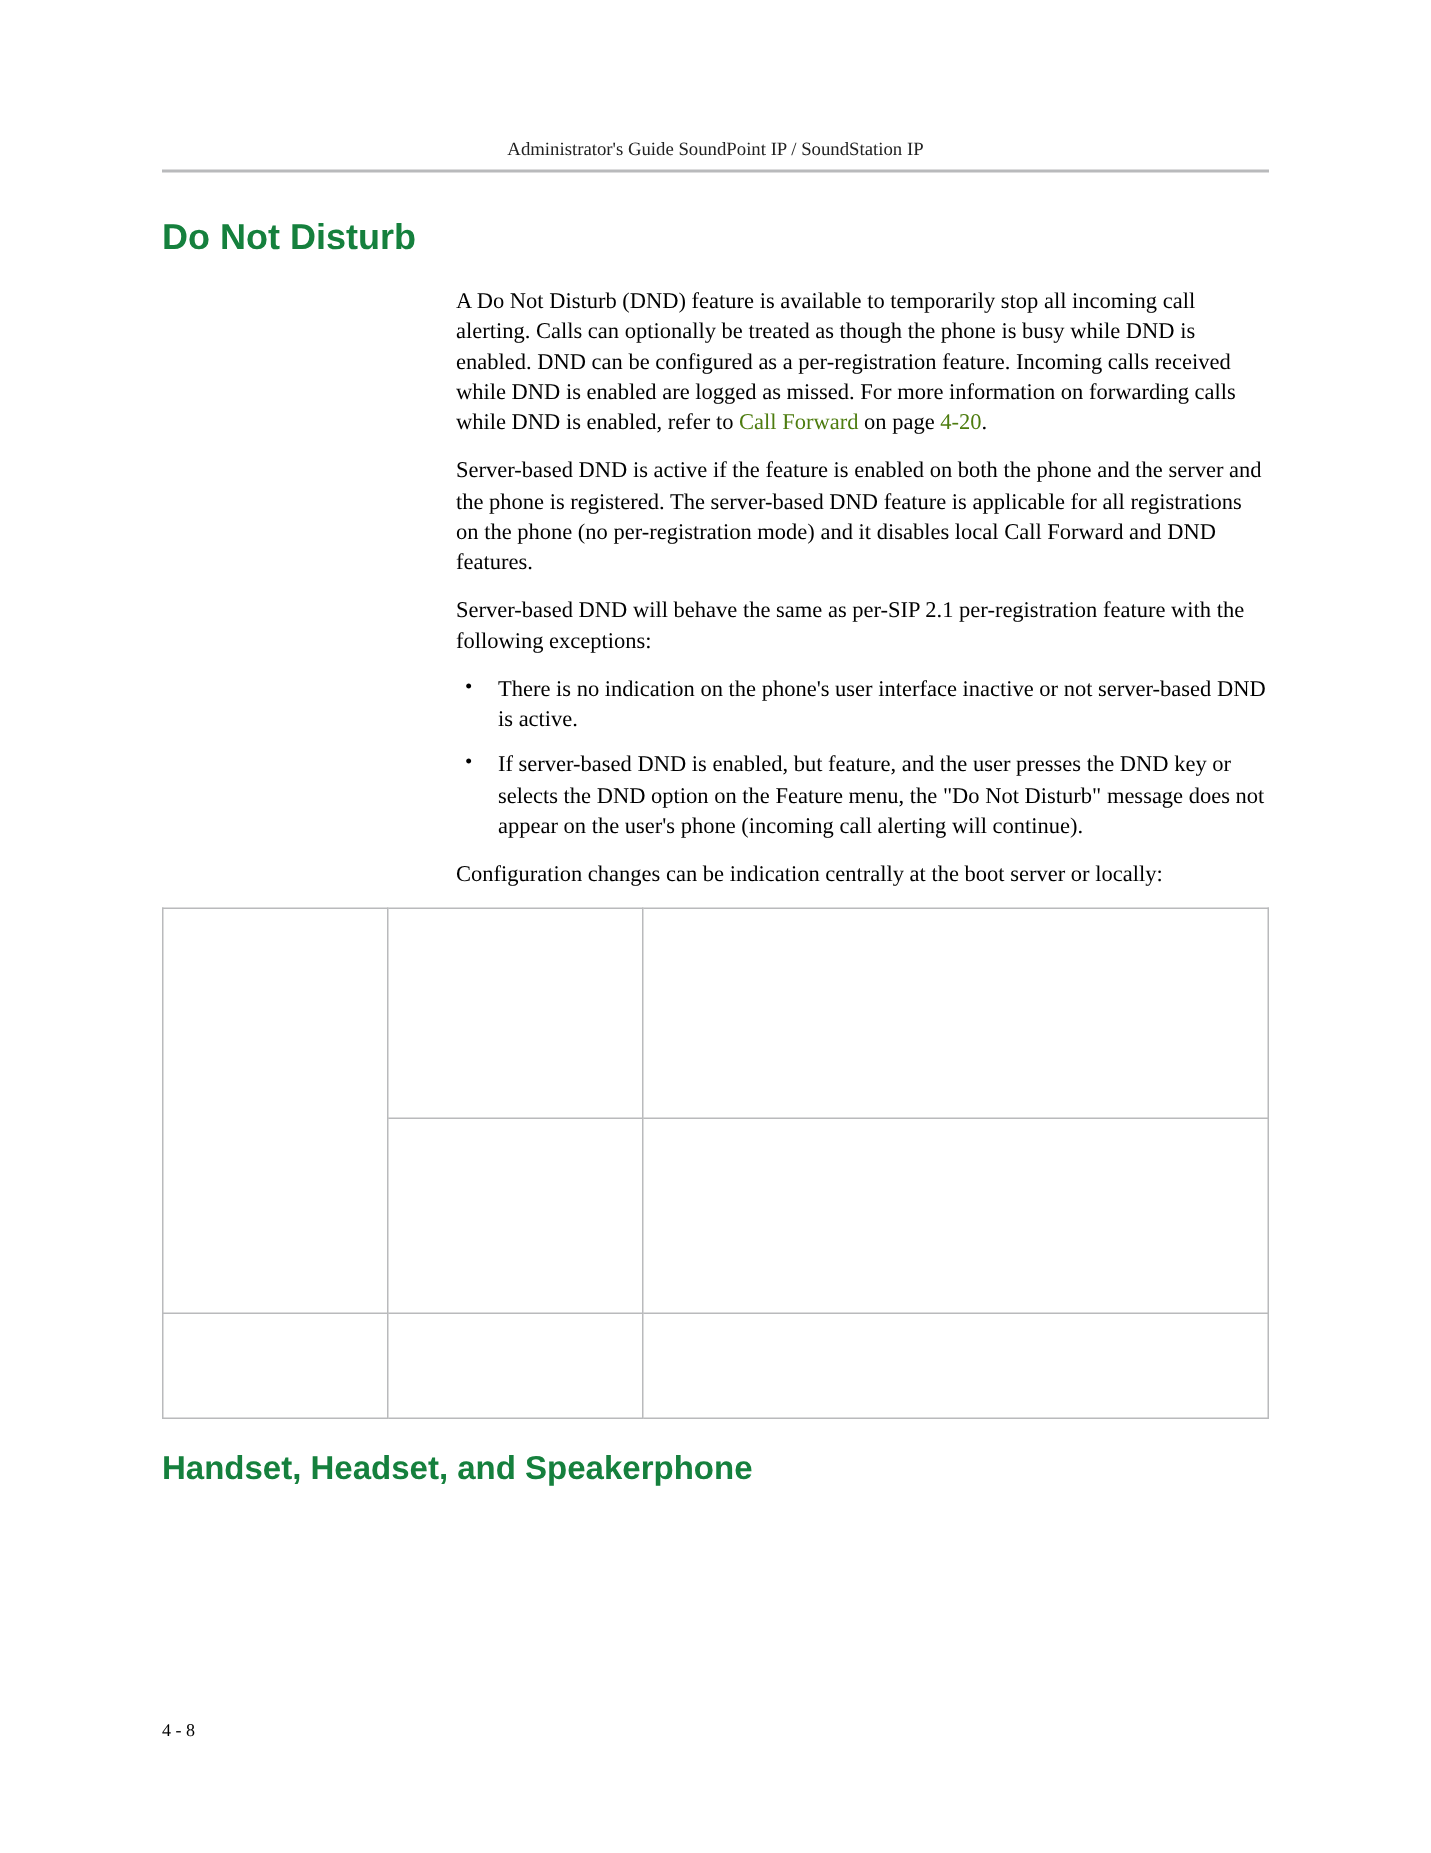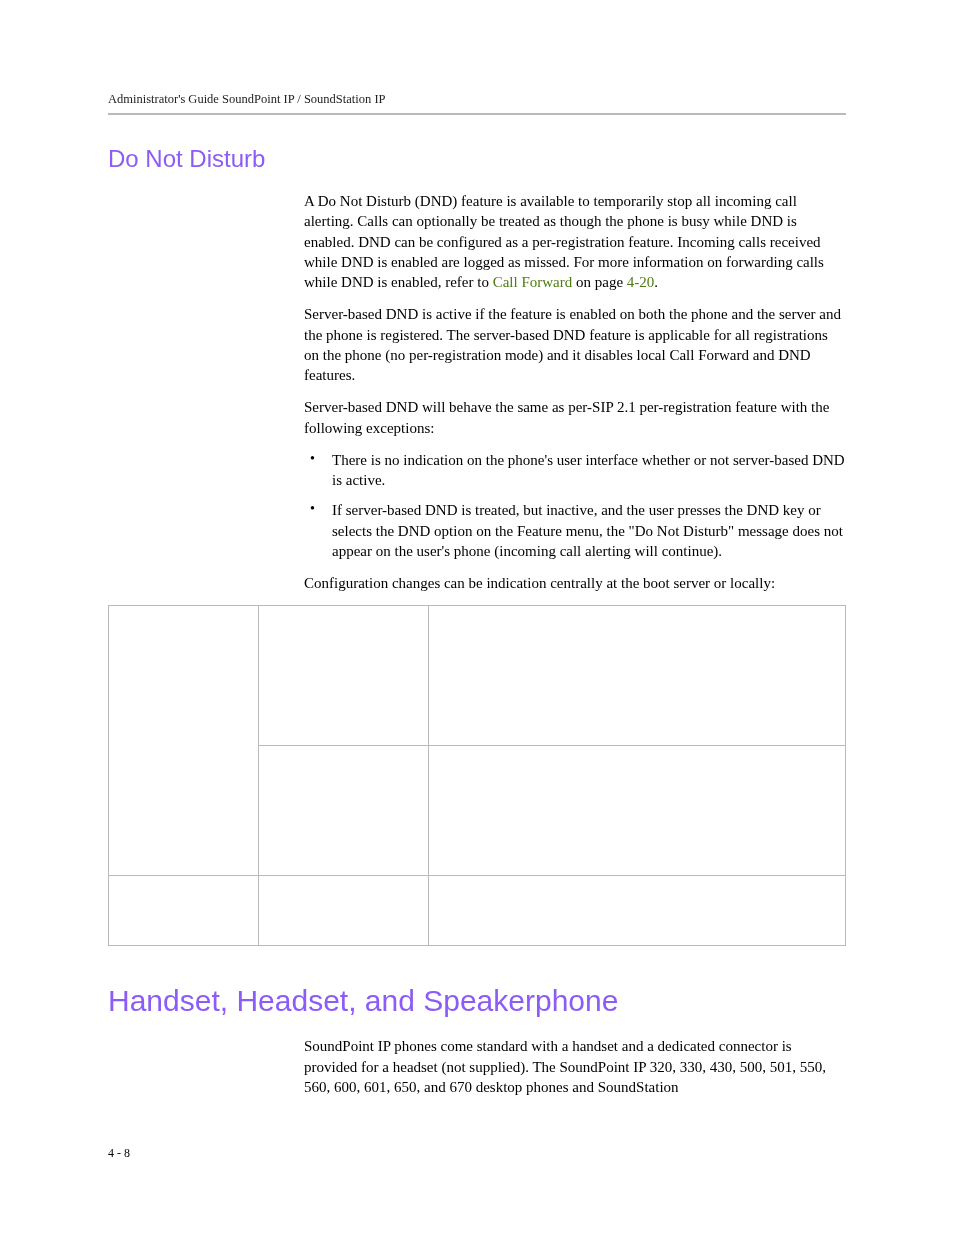--- a/index.html
+++ b/index.html
@@ -1,22 +1,22 @@
 <!DOCTYPE html>
 <html><head>
 <meta charset="utf-8">
 <style>
   * { box-sizing: border-box; margin: 0; padding: 0; }
   html, body { width: 954px; background: #fff; font-family: "Book Antiqua", Palatino, Georgia, serif; color: #000; }
   .page { width: 954px; height: 1235px; position: relative; padding: 92px 108px 0 108px; }
-  .running-head { font-size: 12.5px; color: #222; margin-bottom: 6px; }
+  .running-head { font-size: 12.5px; color: #222; margin-bottom: 6px; text-align: center; }
   .rule { height: 2px; background: #b9babc; margin-bottom: 30px; }
-  .h2 { font-family: Futura, "Trebuchet MS", Arial, sans-serif; font-weight: 400; color: #8b5cf6; margin-bottom: 18px; }
+  .h2 { font-family: Futura, "Trebuchet MS", Arial, sans-serif; font-weight: 700; color: #15803d; margin-bottom: 18px; }
   .h2.a { font-size: 24px; }
-  .h2.b { font-size: 30px; margin-top: 38px; }
+  .h2.b { font-size: 22px; margin-top: 20px; }
   .body-block { margin-left: 196px; font-size: 15px; line-height: 1.35; }
   .para { margin-bottom: 12px; }
   .link { color: #4d7c0f; }
   ul.bullets { list-style: none; margin: 0 0 12px 0; padding: 0; }
   ul.bullets li { position: relative; padding-left: 28px; margin-bottom: 10px; }
   ul.bullets li::before { content: "•"; position: absolute; left: 6px; top: 0; font-size: 14px; }
   table.config { width: 100%; border-collapse: collapse; margin-top: 10px; margin-bottom: 8px; }
   table.config td { border: 1px solid #b9babc; vertical-align: top; padding: 8px 10px; font-size: 13px; line-height: 1.35; }
   table.config td.col1 { width: 150px; }
   table.config td.col2 { width: 170px; }
@@ -32,22 +32,22 @@
 
   <div class="h2 a">Do Not Disturb</div>
 
   <div class="body-block">
     <p class="para">
       <span>A Do Not Disturb (DND) feature is available to temporarily stop all incoming call alerting. Calls can optionally be treated as though the phone is busy while DND is enabled. DND can be configured as a per-registration feature. Incoming calls received while DND is enabled are logged as missed. For more information on forwarding calls while DND is enabled, refer to </span><span class="link">Call Forward</span><span> on page </span><span class="link">4-20</span><span>.</span>
     </p>
     <p class="para">Server-based DND is active if the feature is enabled on both the phone and the server and the phone is registered. The server-based DND feature is applicable for all registrations on the phone (no per-registration mode) and it disables local Call Forward and DND features.</p>
     <p class="para">Server-based DND will behave the same as per-SIP 2.1 per-registration feature with the following exceptions:</p>
     <ul class="bullets">
-      <li>There is no indication on the phone's user interface whether or not server-based DND is active.</li>
-      <li>If server-based DND is treated, but inactive, and the user presses the DND key or selects the DND option on the Feature menu, the "Do Not Disturb" message does not appear on the user's phone (incoming call alerting will continue).</li>
+      <li>There is no indication on the phone's user interface inactive or not server-based DND is active.</li>
+      <li>If server-based DND is enabled, but feature, and the user presses the DND key or selects the DND option on the Feature menu, the "Do Not Disturb" message does not appear on the user's phone (incoming call alerting will continue).</li>
     </ul>
     <p class="para">Configuration changes can be indication centrally at the boot server or locally:</p>
   </div>
 
   <table class="config">
     <tbody>
         <tr>
       <td class="col1" rowspan="2" style="height:140px;"></td>
       <td class="col2" style="height:140px;"></td>
       <td></td>
@@ -59,18 +59,15 @@
     <tr>
       <td class="col1" style="height:70px;"></td>
       <td class="col2"></td>
       <td></td>
     </tr>
   </tbody>
     </table>
 
   <div class="h2 b">Handset, Headset, and Speakerphone</div>
 
-  <div class="body-block">
-    <p class="para">SoundPoint IP phones come standard with a handset and a dedicated connector is provided for a headset (not supplied). The SoundPoint IP 320, 330, 430, 500, 501, 550, 560, 600, 601, 650, and 670 desktop phones and SoundStation</p>
-  </div>
 
   <div class="foot">4 - 8</div>
 </div>
 
 </body></html>

